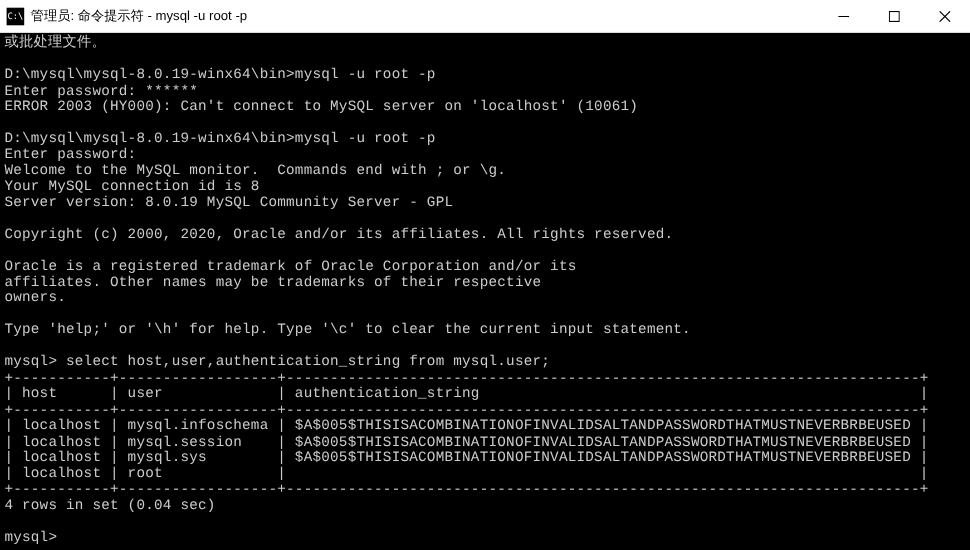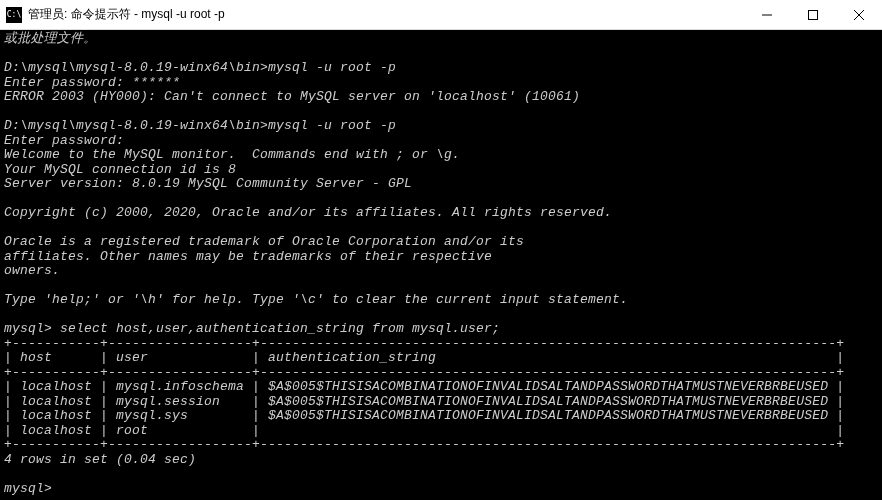--- a/index.html
+++ b/index.html
@@ -42,21 +42,20 @@
     flex: 1 1 auto;
     background: #000;
     color: #ccc;
     font-family: "NSimSun","SimSun","Consolas","Courier New",monospace;
     font-size: 13px;
     line-height: 14.5px;
     padding: 2px 4px;
     white-space: pre;
     overflow: hidden;
     letter-spacing: 0.2px;
-    font-style: italic;
   }
   .table-line { white-space: pre; }
 </style>
 </head>
 <body>
 
 <div class="titlebar">
   <div class="icon">C:\</div>
   <div class="title">管理员: 命令提示符 - mysql  -u root -p</div>
   <div class="spacer"></div>

